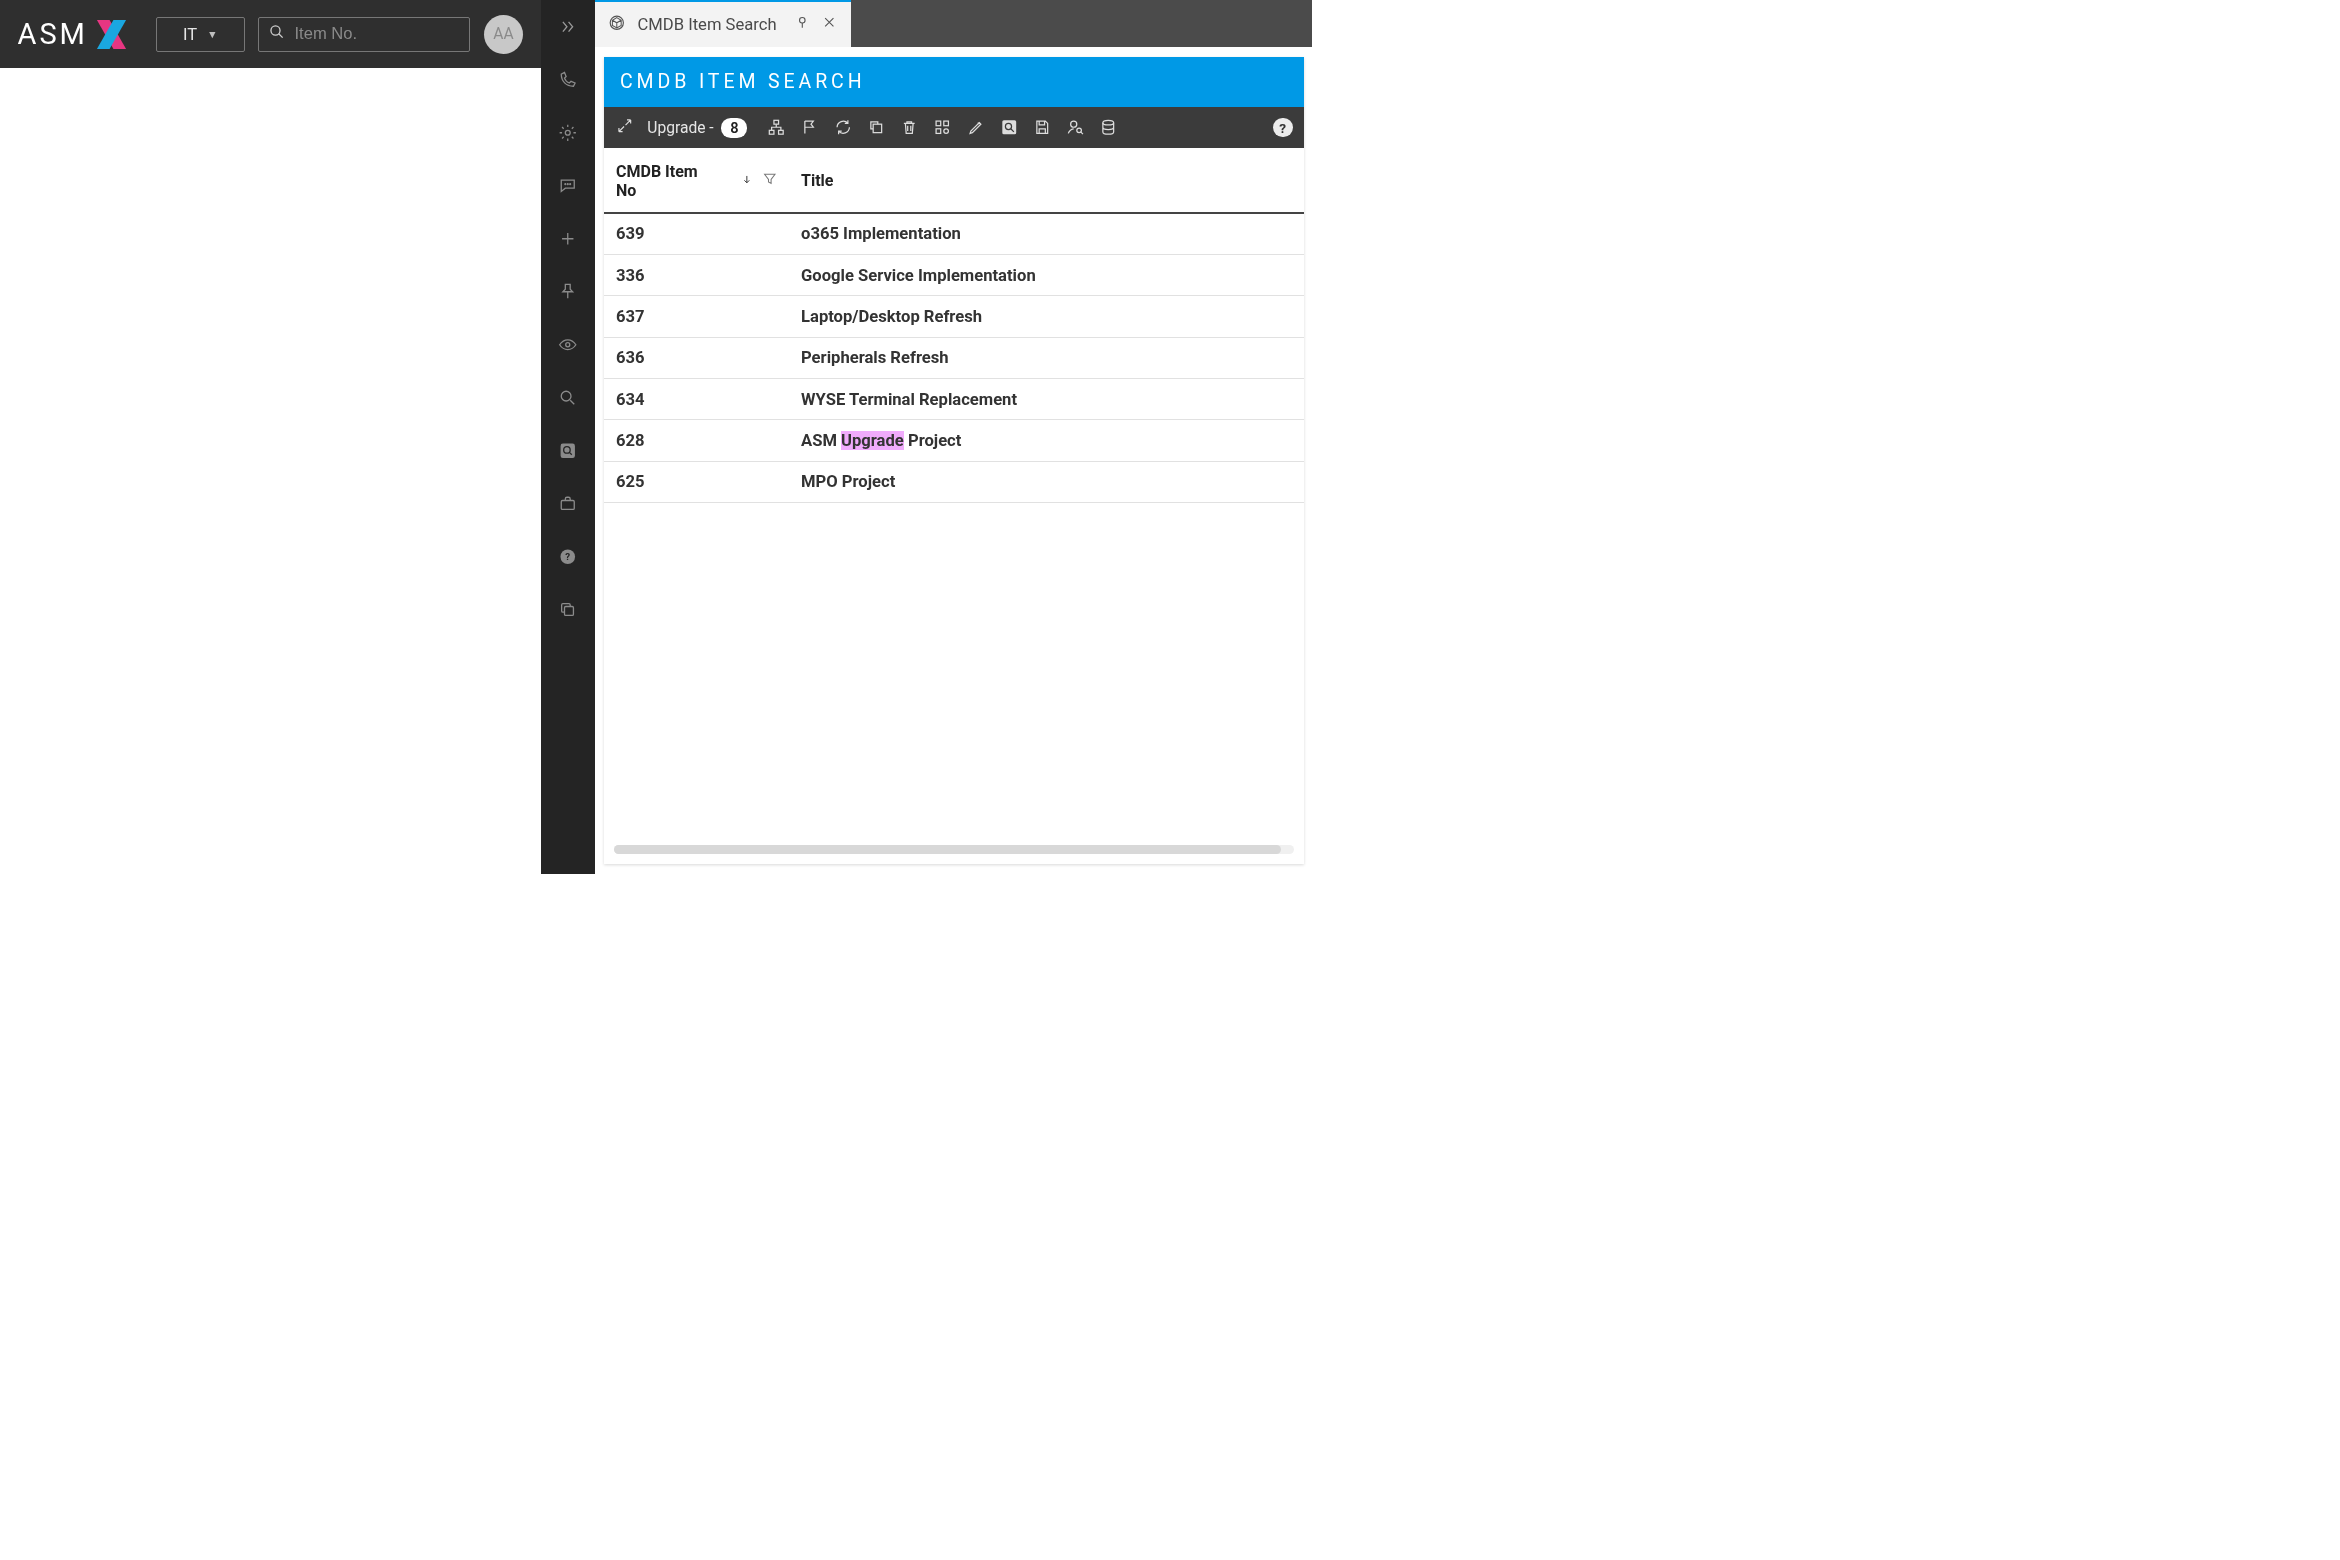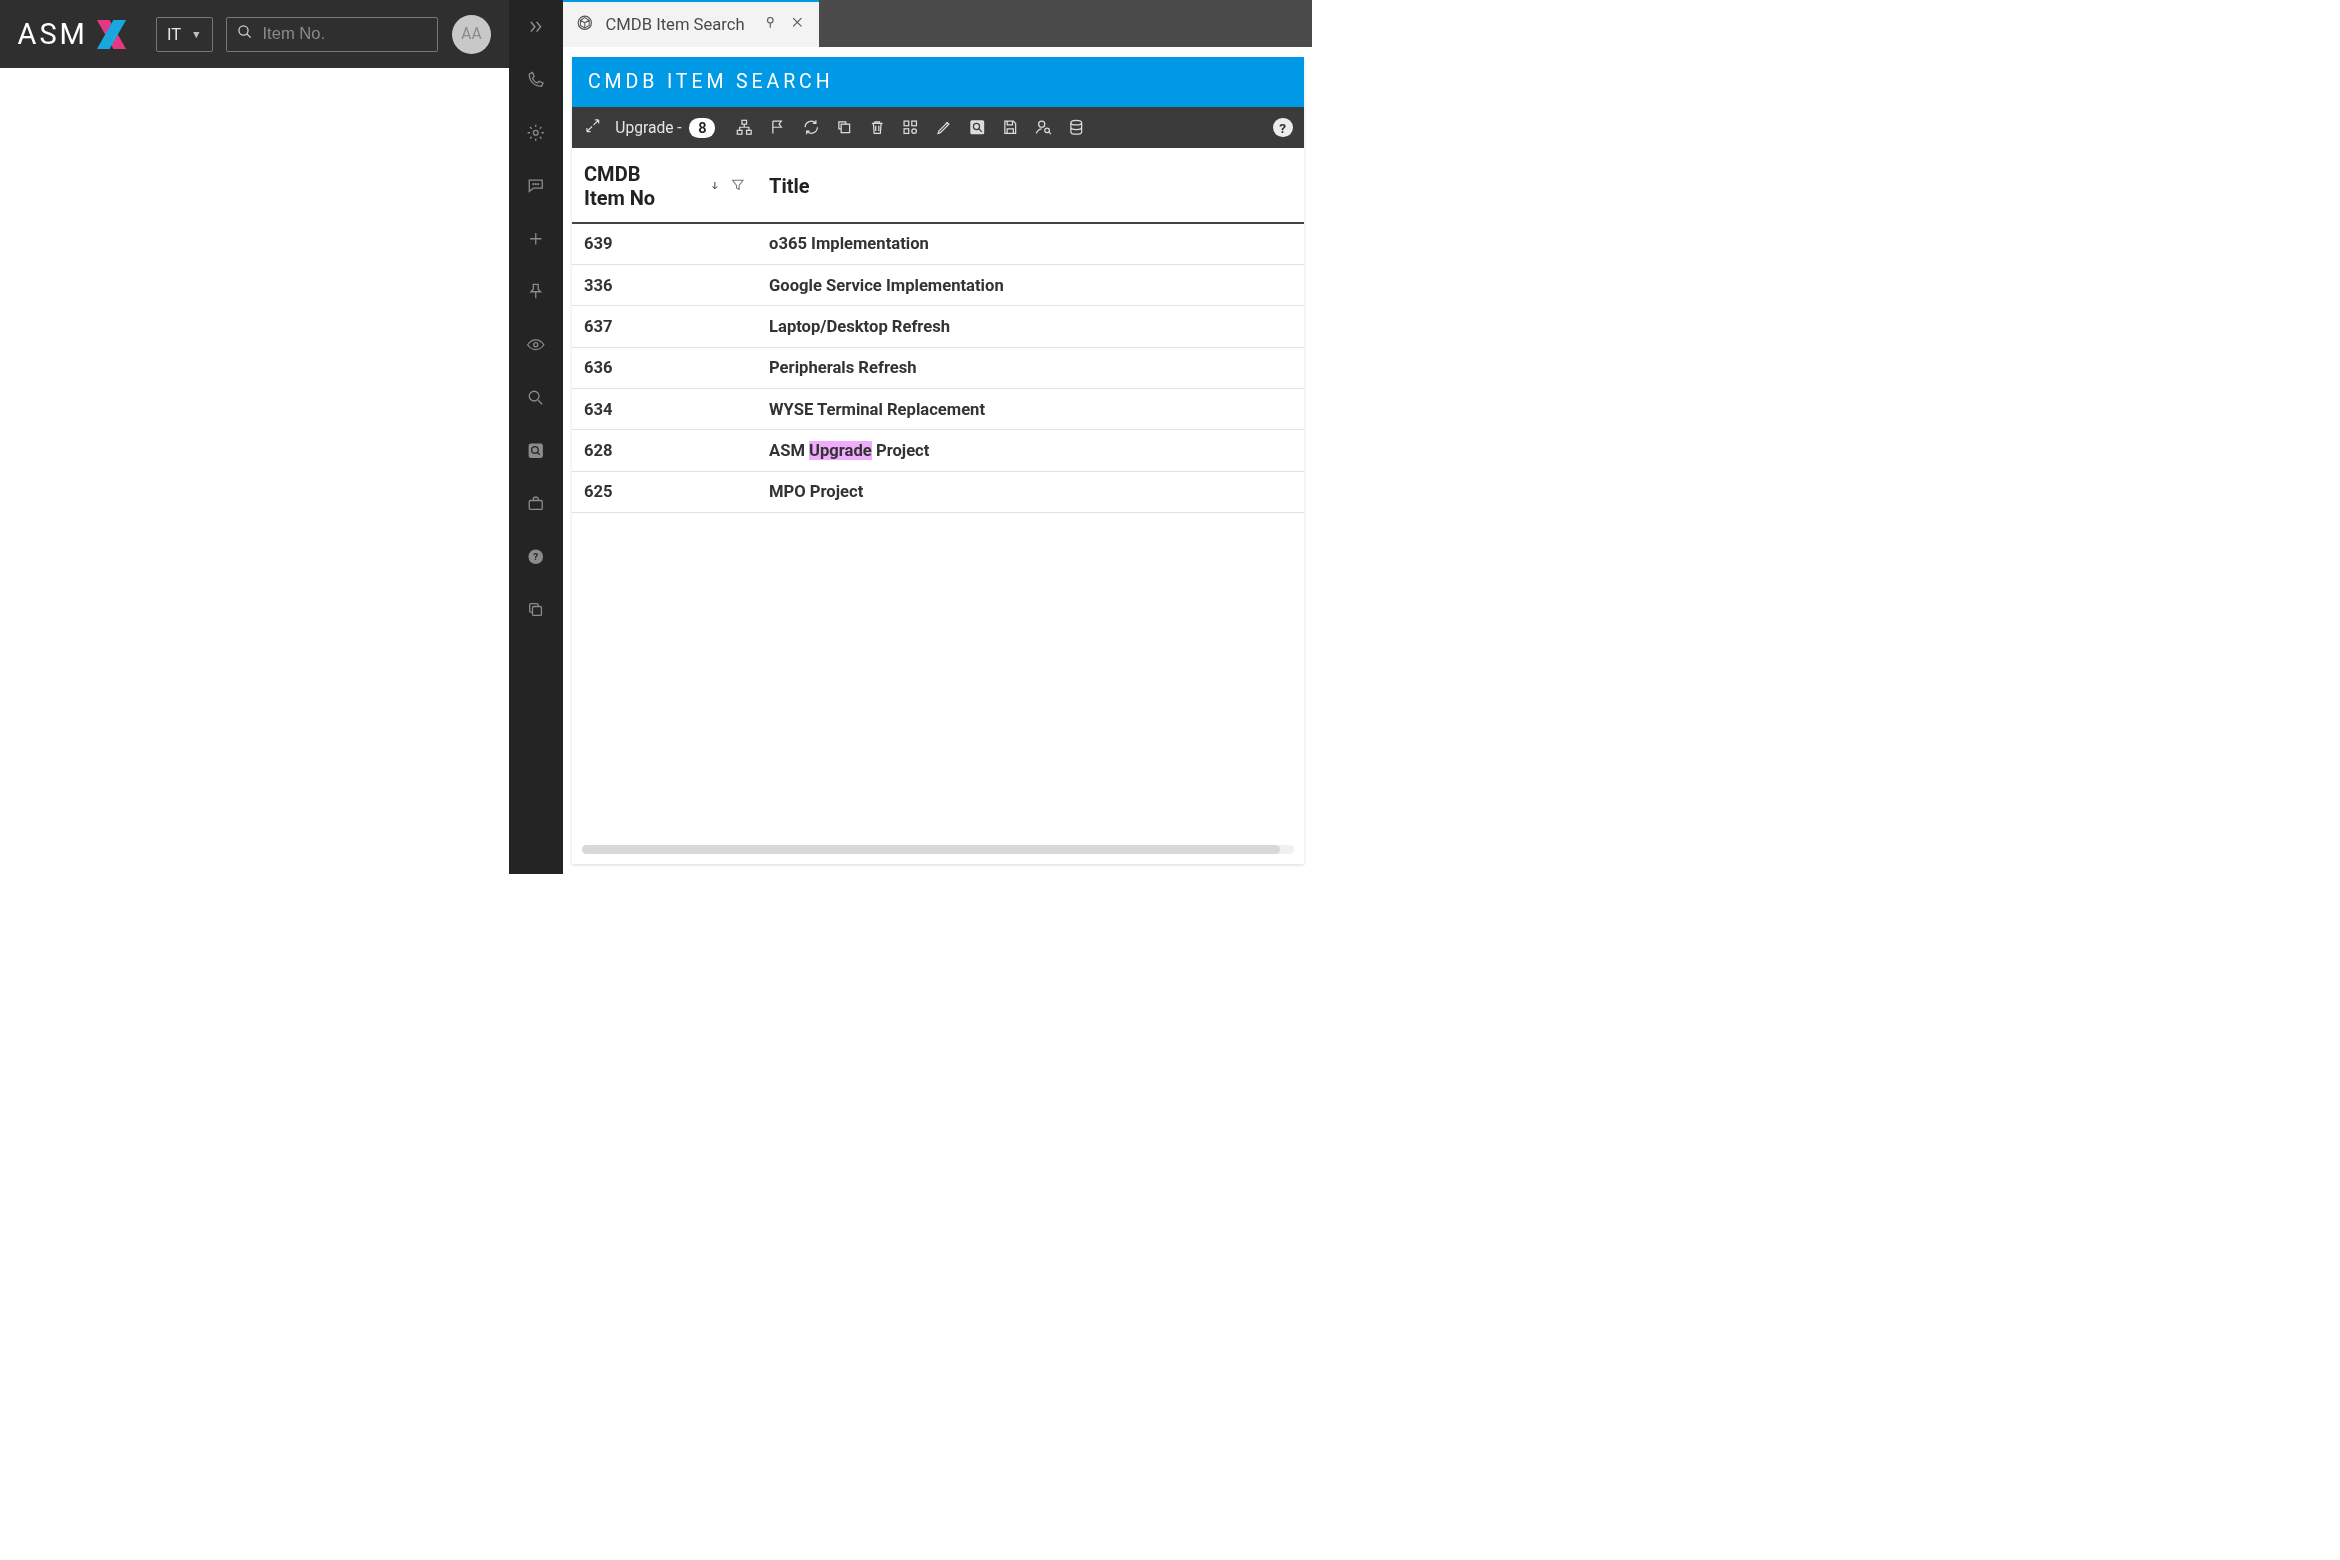--- a/index.html
+++ b/index.html
@@ -28,21 +28,21 @@
 .logo-x { position: relative; width: 35px; height: 35px; }
 .logo-x svg { width: 35px; height: 35px; }
 
 .topbar-spacer { flex: 1; }
 
 .it-dropdown {
   border: 1px solid #777;
   color: #e5e5e5;
   background: transparent;
   height: 35px;
-  padding: 0 10px;
+  padding: 0 26px;
   display: flex; align-items: center; gap: 9.8px;
   font-size: 16.6px;
   border-radius: 2px;
 }
 .chev-down { font-size: 10.7px; color: #bfbfbf; }
 
 .search-box {
   border: 1px solid #777;
   background: transparent;
   height: 35px;
@@ -140,21 +140,21 @@
   width: 19.5px; height: 19.5px; border-radius: 50%;
   background: #ececec; color: #333;
   display:flex; align-items:center; justify-content:center;
   font-size: 13.7px; font-weight: 700;
 }
 
 
 .table-wrap { flex: 1; overflow: auto; }
 table { width: 100%; border-collapse: collapse; }
 thead th {
-  text-align: left; font-size: 20px; font-weight: 700;
+  text-align: left; font-size: 16px; font-weight: 700;
   padding: 13.7px 11.7px 11.7px 11.7px;
   border-bottom: 2px solid #444;
   color: #222;
 }
 th.col-no { width: 185px; padding-left: 11.7px; }
 th .th-inner { display:flex; align-items:center; gap: 25px; }
 th .sorters { display:flex; align-items:center; gap: 9.8px; color:#444; }
 tbody td {
   padding: 10.7px 11.7px;
   border-bottom: 1px solid #e1e1e1;

